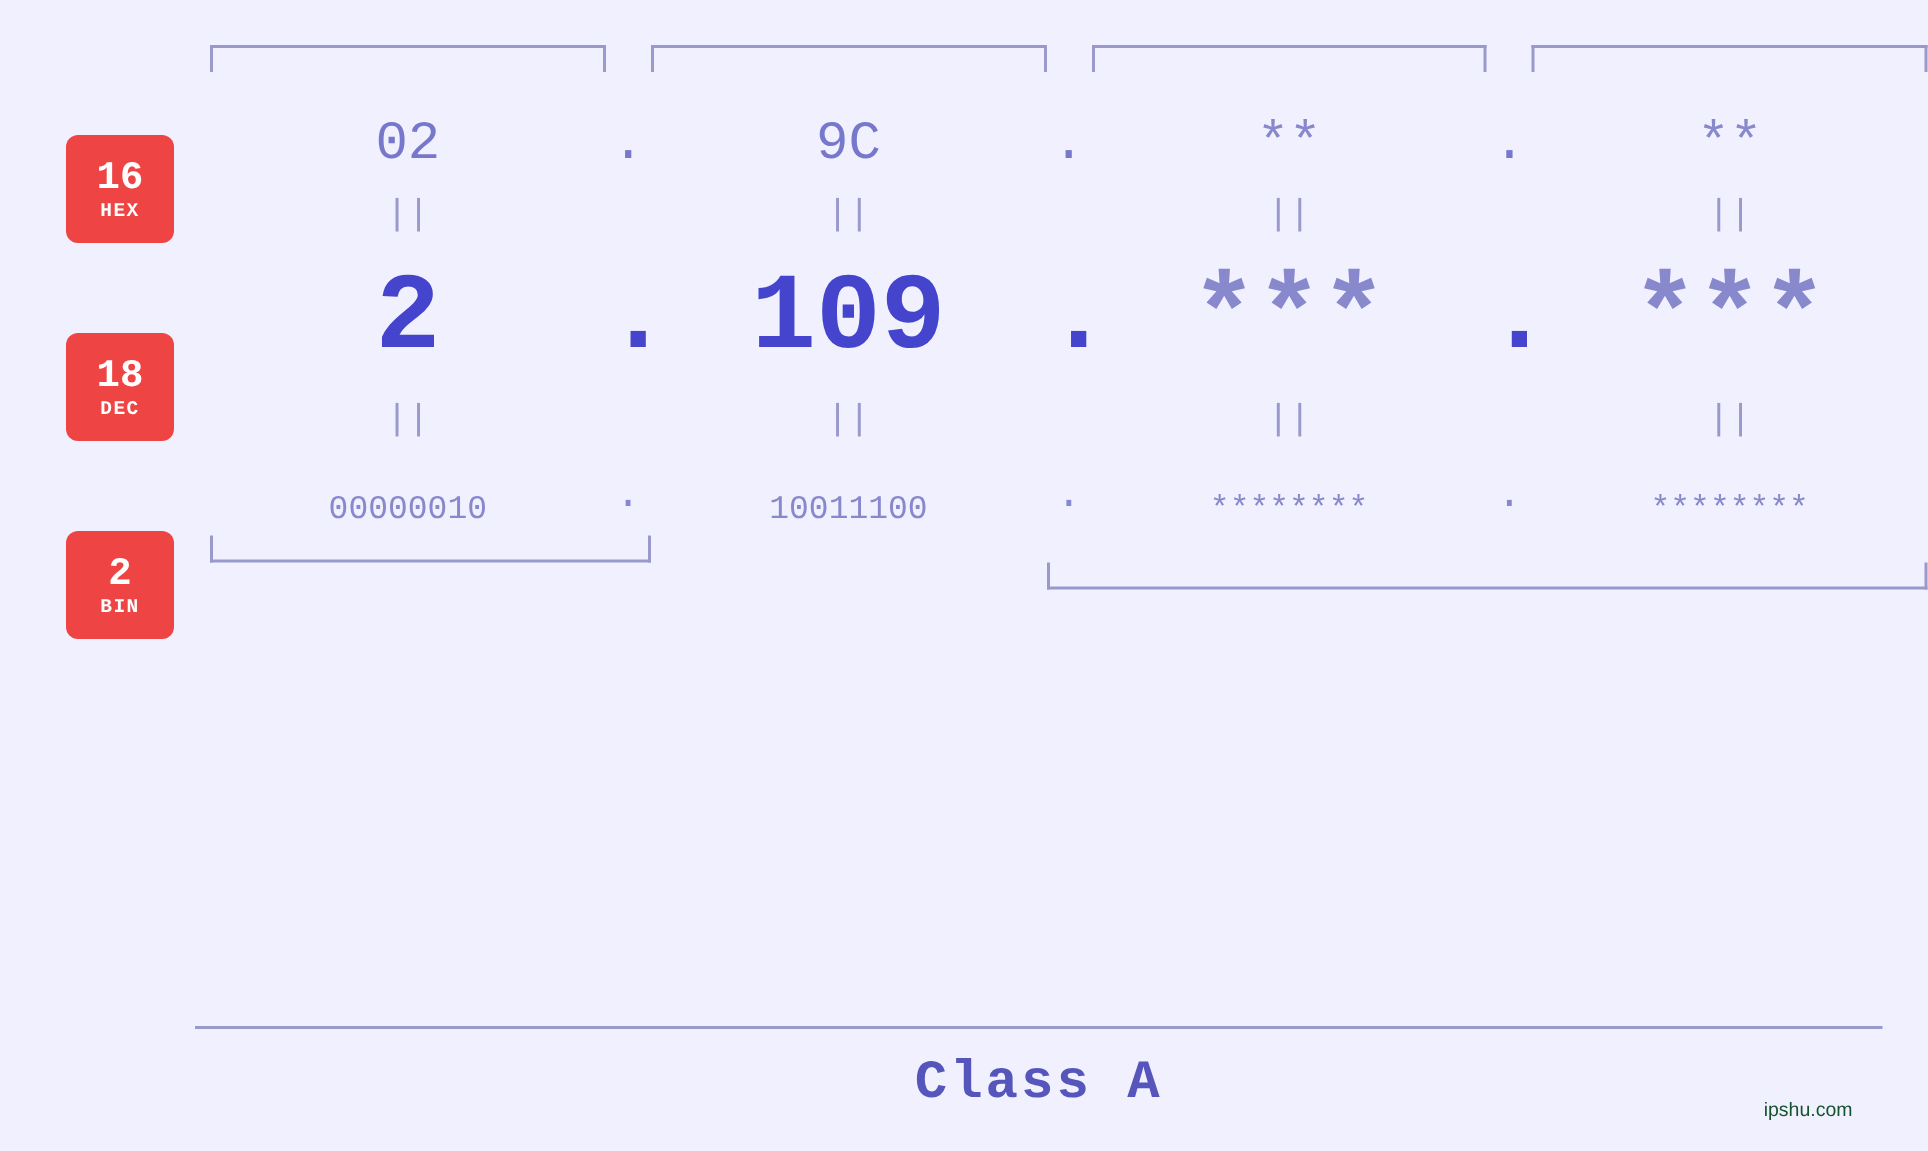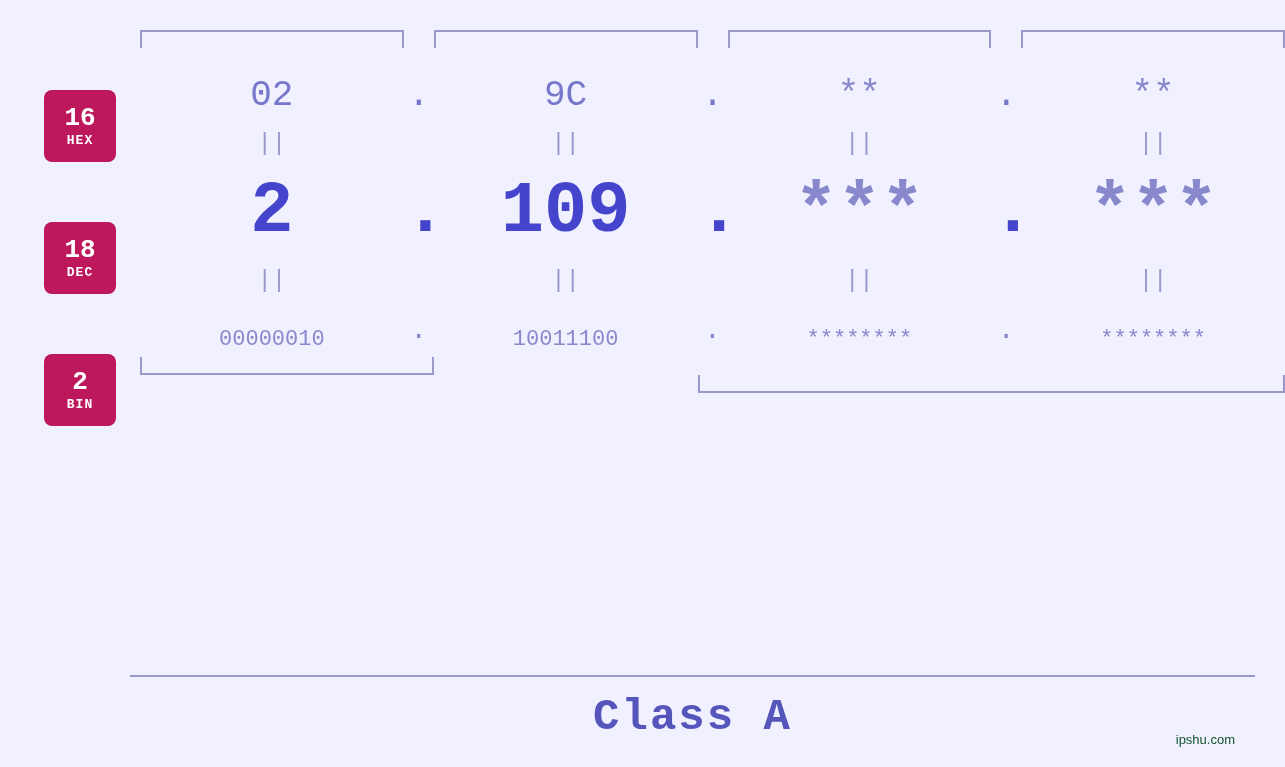--- a/index.html
+++ b/index.html
@@ -39,21 +39,21 @@
       align-items: center;
       justify-content: space-around;
       width: 100px;
       padding-top: 60px;
       gap: 60px;
     }
 
     .badge {
       width: 72px;
       height: 72px;
-      background-color: #be185d;
+      background-color: #ef4444;
       border-radius: 8px;
       display: flex;
       flex-direction: column;
       align-items: center;
       justify-content: center;
       color: white;
     }
 
     .badge-number {
       font-size: 26px;
@@ -230,21 +230,21 @@
     .footer-row {
       border-top: 2px solid #9999cc;
       margin: 0 0 0 0;
       padding: 15px 0;
       text-align: center;
       position: relative;
     }
 
     .class-label {
       color: #5555bb;
-      font-size: 44px;
+      font-size: 36px;
       font-family: 'Courier New', monospace;
       font-weight: bold;
       letter-spacing: 2px;
     }
 
     .watermark {
       position: absolute;
       right: 20px;
       bottom: 10px;
       color: #14532d;

